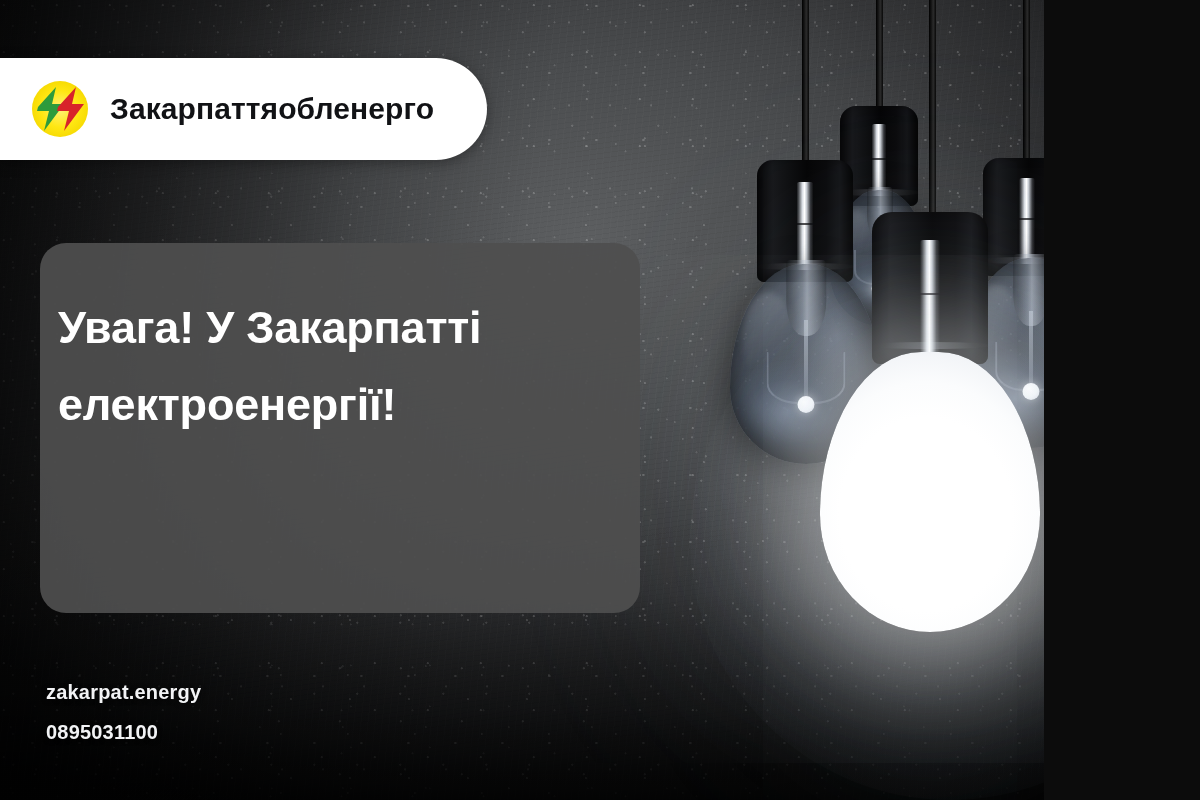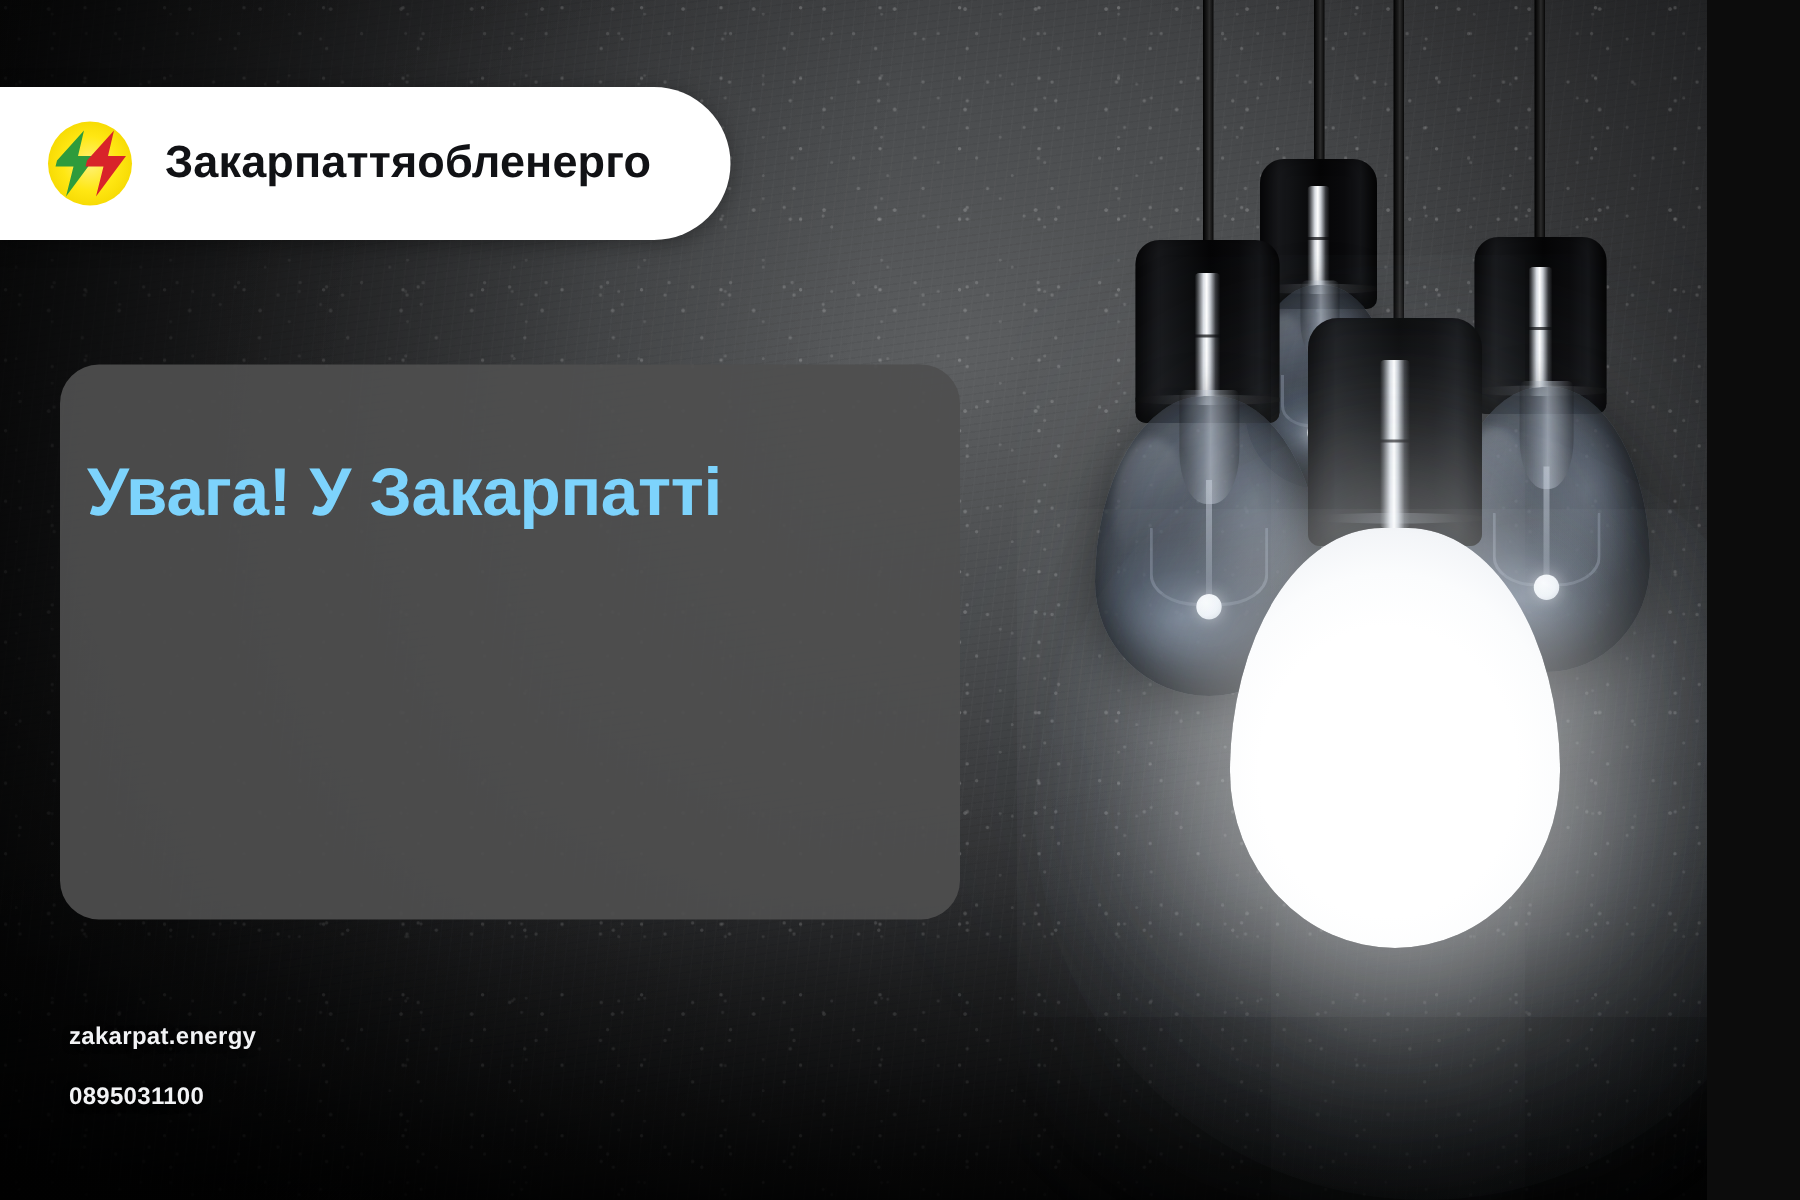--- a/index.html
+++ b/index.html
@@ -6,21 +6,21 @@
   * { margin:0; padding:0; box-sizing:border-box; }
   html, body {
     width:1200px; height:800px;
     overflow:hidden;
     font-family:"Liberation Sans", sans-serif;
     background:#0c0c0c;
   }
 
   .poster {
     position:relative;
-    width:1138px; height:800px;
+    width:1044px; height:800px;
     overflow:hidden;
     background:#2e2f31;
   }
 
   
   .bg-base {
     position:absolute; inset:0;
     background:
       radial-gradient(ellipse 900px 620px at 56% 30%, #5d5f61 0%, #4a4c4e 28%, #363739 52%, #252628 72%, #161718 90%, #0d0e0f 100%),
       linear-gradient(180deg, #2b2c2e 0%, #313234 35%, #232426 70%, #121314 100%);
@@ -210,28 +210,28 @@
     position:absolute; left:40px; top:243px;
     width:600px; height:370px;
     background:rgba(79,79,79,.93);
     border-radius:26px;
     padding:46px 36px 0 18px;
   }
   .headline {
     font-size:45px;
     font-weight:700;
     line-height:77px;
-    color:#7dd3fc;
+    color:#ffffff;
     letter-spacing:-.2px;
   }
 
   
   .footer { position:absolute; left:46px; top:672px; }
   .footer div {
-    font-size:16px;
+    font-size:20px;
     font-weight:700;
     color:#f2f3f5;
     line-height:40px;
     letter-spacing:.2px;
     text-shadow:0 1px 5px rgba(0,0,0,.75);
   }
 </style>
 </head>
 <body>
 
@@ -301,20 +301,21 @@
       <svg width="64" height="64" viewBox="0 0 64 64" aria-hidden="true">
         <polygon points="10,30 28,10 24,27 36,27 16,54 21,34 9,34" fill="#2E9B3C"></polygon>
         <polygon points="30,30 48,10 44,27 56,27 36,54 41,34 29,34" fill="#D8232A"></polygon>
       </svg>
     </div>
     <div class="logo-name">Закарпаттяобленерго</div>
   </div>
 
   <div class="headline-panel">
     <div class="headline">Увага! У Закарпатті</div>
+    <div class="headline">електроенергії!</div>
   </div>
 
   <div class="footer">
     <div>zakarpat.energy</div>
     <div>0895031100</div>
   </div>
 
 </div>
 
 </body></html>

